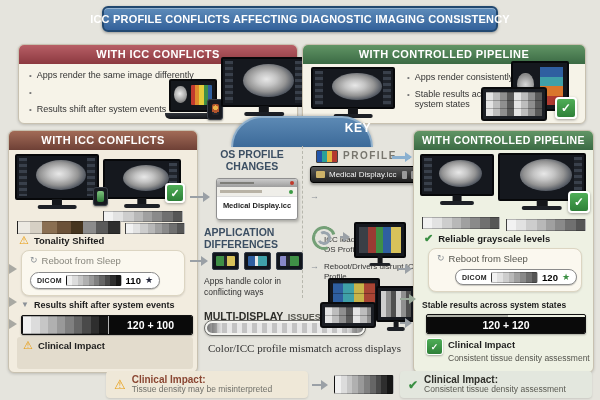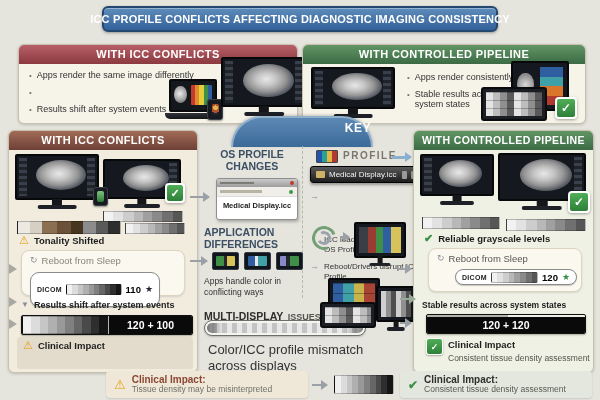--- a/index.html
+++ b/index.html
@@ -279,21 +279,21 @@
       <span class="warn">⚠</span>
       <span class="b95">Tonality Shifted</span>
     </div>
 
     <div class="abs tri" style="left:0px;top:133px;"></div>
     <div class="abs wbox" style="left:12px;top:119px;width:162px;height:44px;">
       <div class="r1" style="left:8px;top:4px;">
         <span class="agl">↻</span>
         <span>Reboot from Sleep</span>
       </div>
-      <div class="pill" style="left:8px;top:21px;width:130px;height:35px;text-align:center;">
+      <div class="pill" style="left:8px;top:21px;width:130px;height:17px;text-align:center;">
         <span class="dlabel">DICOM</span>
         <span class="pstrip steps"></span>
         <span class="pval">110</span>
         <span class="star dark">★</span>
       </div>
     </div>
 
     <div class="abs tri" style="left:0px;top:166px;"></div>
     <div class="abs row" style="left:12px;top:169px;">
       <span class="funnel">▼</span>
@@ -374,21 +374,21 @@
       <span class="caption" style="width:96px;white-space:normal;">Reboot/Drivers disrupt ICC Profile</span>
     </div>
 
     <div class="abs" style="left:6px;top:176px;white-space:nowrap;">
       <span class="mid-title" style="color:#2e2e2a;">MULTI-DISPLAY</span>
       <span style="font-size:9px;color:#55554e;font-weight:bold;">ISSUES</span>
     </div>
     <div class="abs longbar" style="left:6px;top:190px;width:162px;height:16px;">
       <div class="seg"></div>
     </div>
-    <div class="abs caption" style="left:10px;top:212px;width:195px;font-size:13px;">Color/ICC profile mismatch across displays</div>
+    <div class="abs caption" style="left:10px;top:212px;width:195px;font-size:11px;font-family:Liberation Serif, serif;">Color/ICC profile mismatch across displays</div>
 
     <div class="abs cgridmon" style="left:130px;top:148px;width:48px;height:32px;">
         <span class="grid"></span>
       </div>
     <div class="abs gdev" style="left:122px;top:172px;width:52px;height:22px;">
         <span class="grid"></span>
       </div>
     <div class="abs mon" style="left:178px;top:156px;width:40px;height:46px;">
       <div class="scr">
           <span class="grid" style="position:absolute;inset:3px;background:repeating-linear-gradient(to right,#cfcfcf 0 5px,#8f8f8f 5px 10px,#4f4f4f 10px 15px);"></span>

